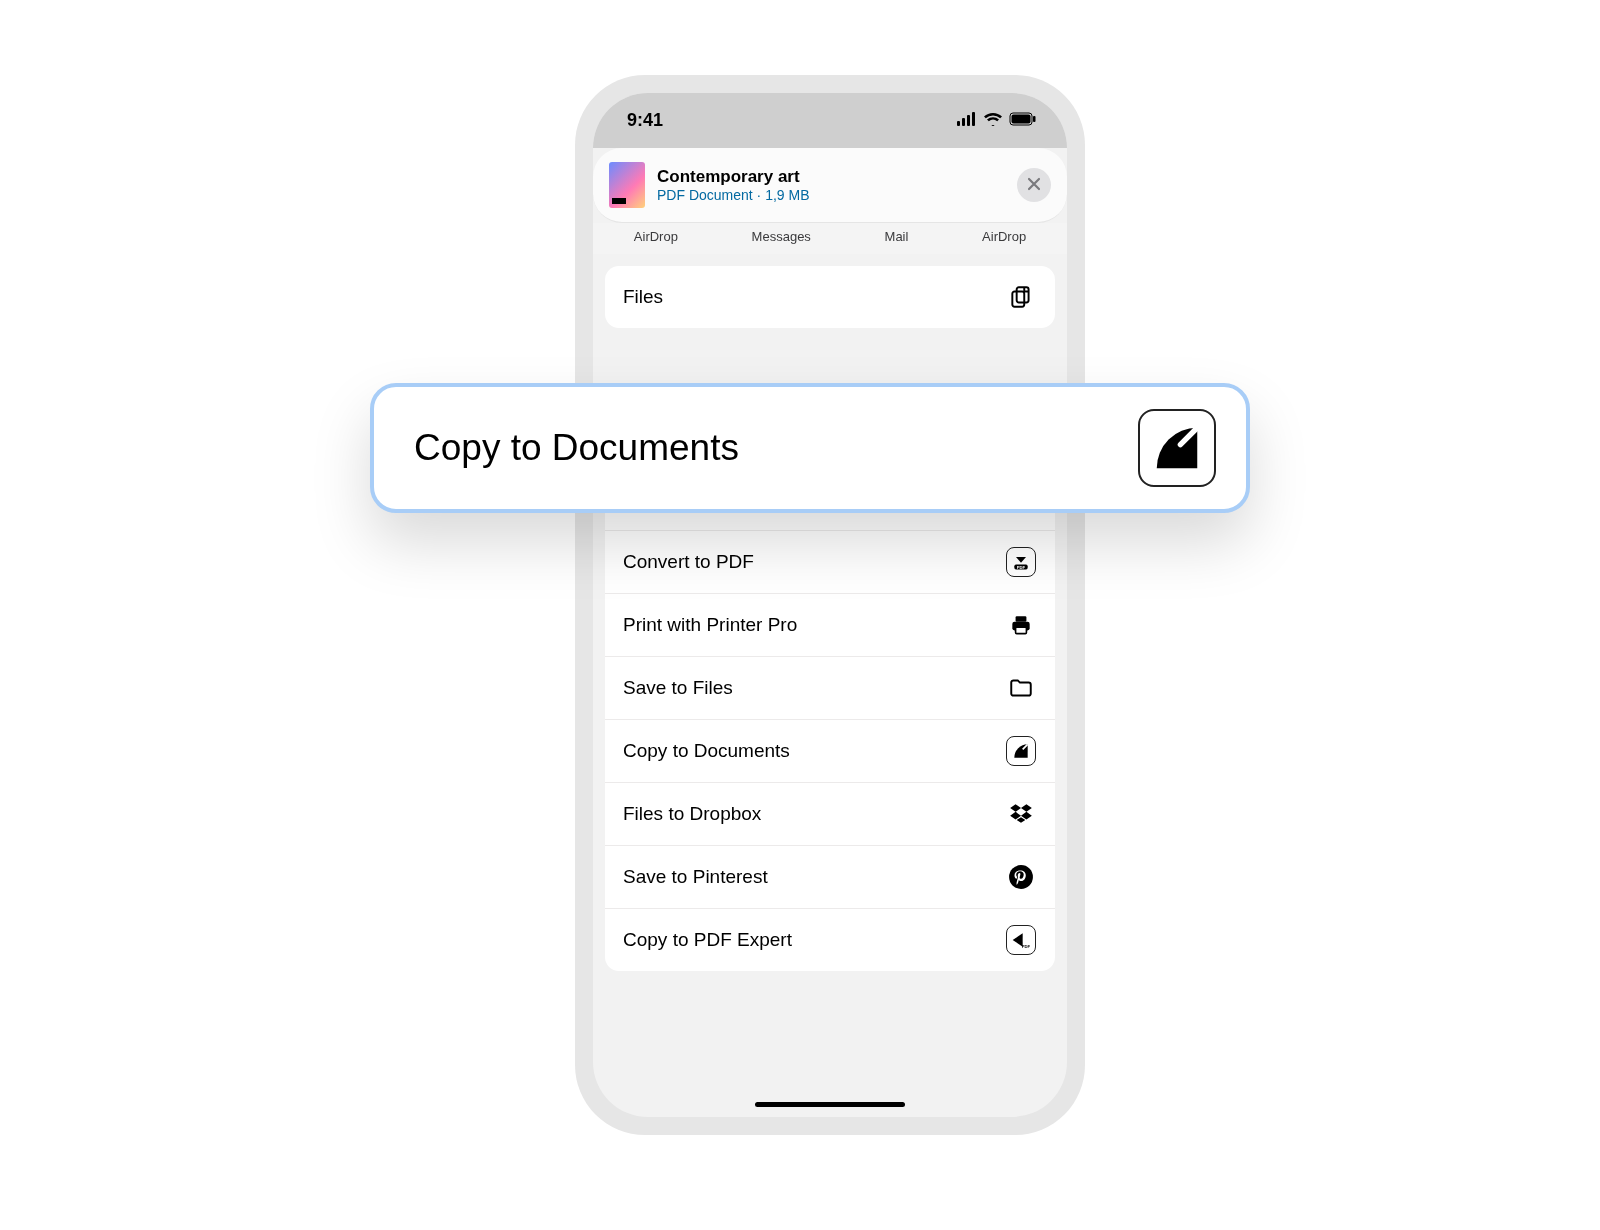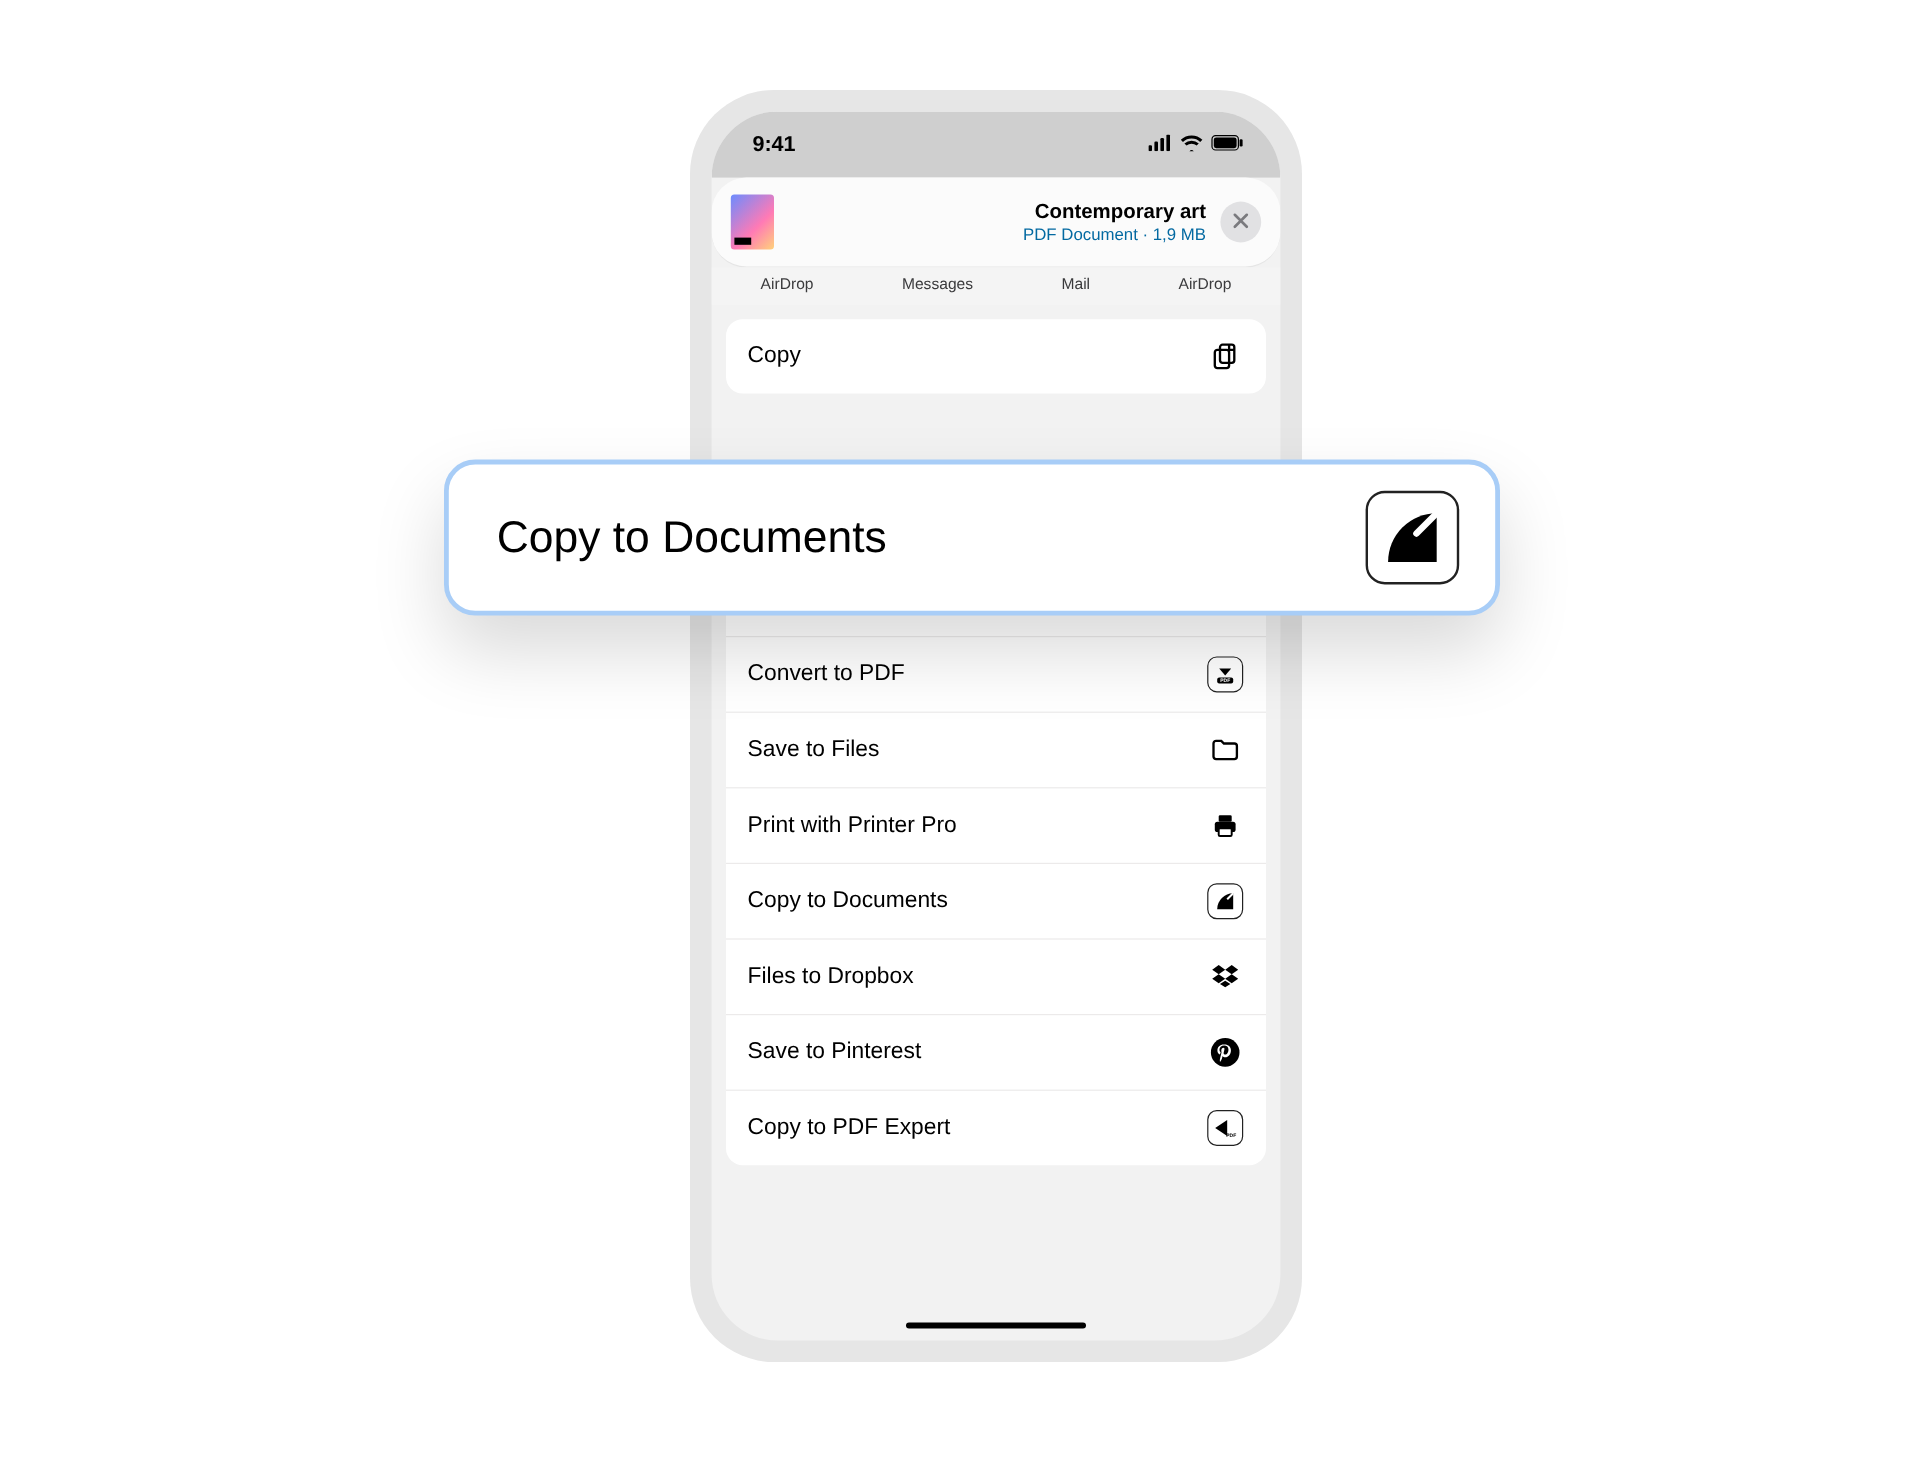--- a/index.html
+++ b/index.html
@@ -15,21 +15,20 @@
   
   .phone {
     position: absolute;
     left: 575px;
     top: 75px;
     width: 510px;
     height: 1060px;
     background: #e6e6e6;
     border-radius: 70px;
     padding: 18px;
-    text-align: right;
   }
   .screen {
     width: 100%;
     height: 100%;
     background: #f2f2f2;
     border-radius: 55px;
     overflow: hidden;
     position: relative;
   }
 
@@ -205,21 +204,21 @@
       <span>AirDrop</span>
       <span>Messages</span>
       <span>Mail</span>
       <span>AirDrop</span>
     </div>
 
     <div class="scroll-area">
 
       <div class="copy-group">
         <div class="row">
-          <span>Copy</span>
+          <span>Files</span>
           <span class="icon-slot sys-icon">
             <svg viewBox="0 0 24 24" fill="none" stroke="#000" stroke-width="1.8">
                 <rect x="8" y="3" width="11" height="14" rx="2"></rect>
                 <path d="M15 3 v4 h4"></path>
                 <rect x="4" y="7" width="11" height="14" rx="2"></rect>
               </svg>
           </span>
         </div>
       </div>
 
@@ -244,35 +243,35 @@
                 <svg viewBox="0 0 24 24">
                   <path d="M6 6 h12 l-6 7 z" fill="#000"></path>
                   <rect x="4" y="15" width="16" height="6" rx="2" fill="#000"></rect>
                   <text x="12" y="20" font-size="5" fill="#fff" text-anchor="middle" font-weight="700">PDF</text>
                 </svg>
               </div>
           </span>
         </div>
 
         <div class="row">
-          <span>Save to Files</span>
-          <span class="icon-slot sys-icon">
-            <svg viewBox="0 0 24 24" fill="none" stroke="#000" stroke-width="1.8">
-                <path d="M3 7 a2 2 0 0 1 2 -2 h4 l2 2 h8 a2 2 0 0 1 2 2 v8 a2 2 0 0 1 -2 2 H5 a2 2 0 0 1 -2 -2 z"></path>
-              </svg>
-          </span>
-        </div>
-
-        <div class="row">
           <span>Print with Printer Pro</span>
           <span class="icon-slot sys-icon">
             <svg viewBox="0 0 24 24" fill="#000">
                 <rect x="4" y="9" width="16" height="8" rx="2"></rect>
                 <rect x="7" y="4" width="10" height="5" rx="1" fill="#000"></rect>
                 <rect x="7" y="14" width="10" height="6" rx="1" fill="#fff" stroke="#000" stroke-width="1.5"></rect>
+              </svg>
+          </span>
+        </div>
+
+        <div class="row">
+          <span>Save to Files</span>
+          <span class="icon-slot sys-icon">
+            <svg viewBox="0 0 24 24" fill="none" stroke="#000" stroke-width="1.8">
+                <path d="M3 7 a2 2 0 0 1 2 -2 h4 l2 2 h8 a2 2 0 0 1 2 2 v8 a2 2 0 0 1 -2 2 H5 a2 2 0 0 1 -2 -2 z"></path>
               </svg>
           </span>
         </div>
 
         <div class="row">
           <span>Copy to Documents</span>
           <span class="icon-slot">
             <div class="appicon">
                 <svg viewBox="0 0 24 24">
                   <path d="M4 20 A16 16 0 0 1 20 4 L20 20 Z" fill="#000"></path>

